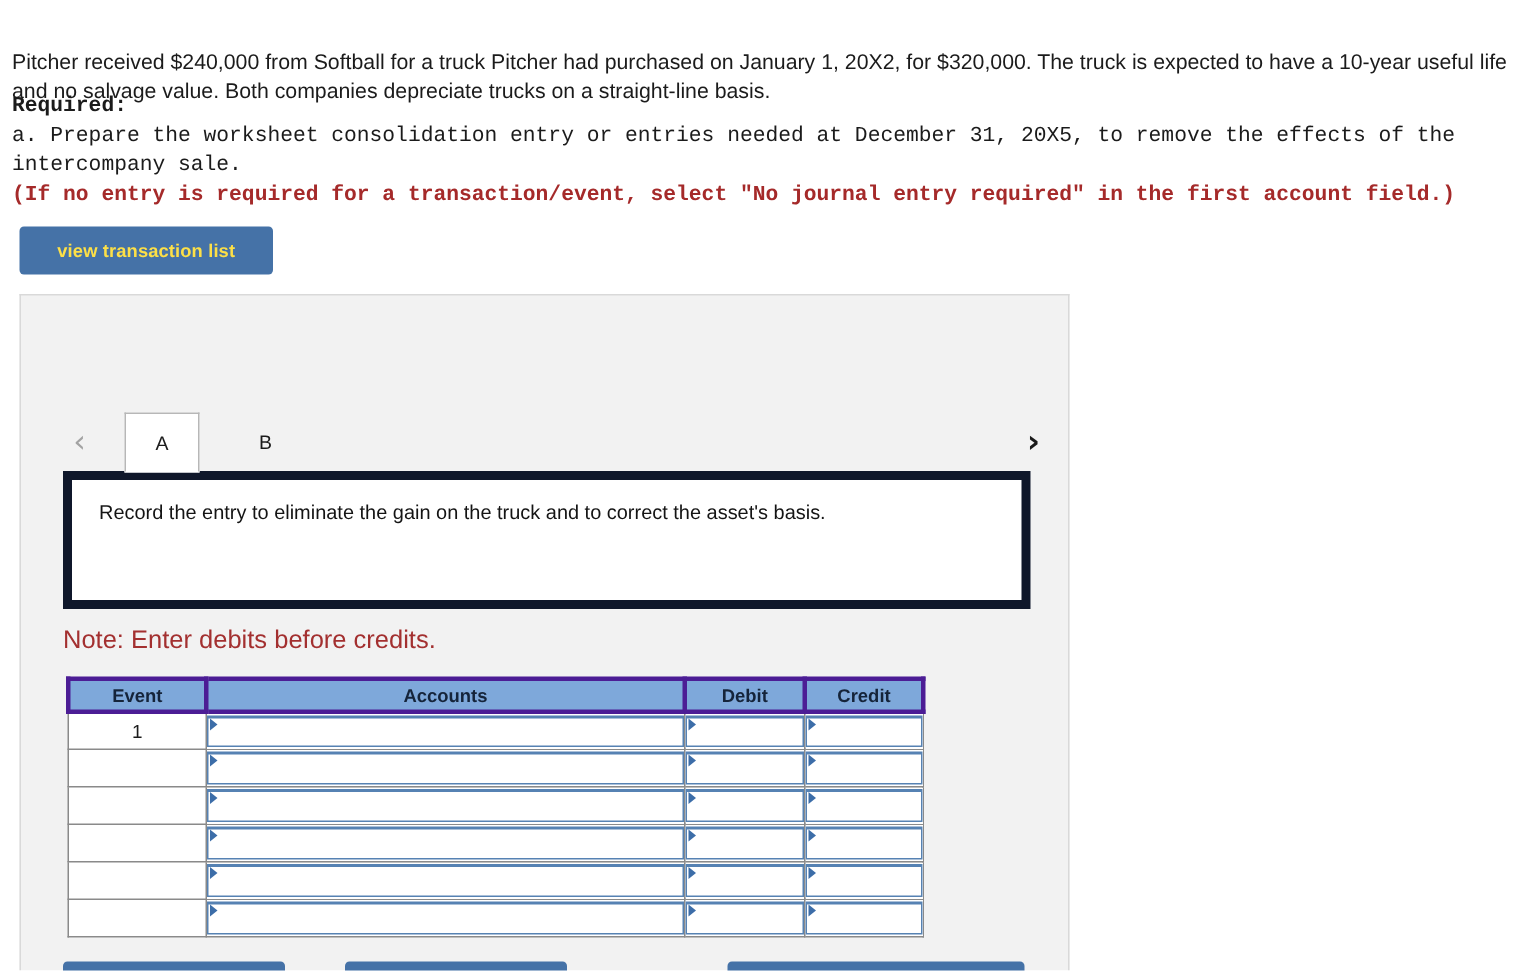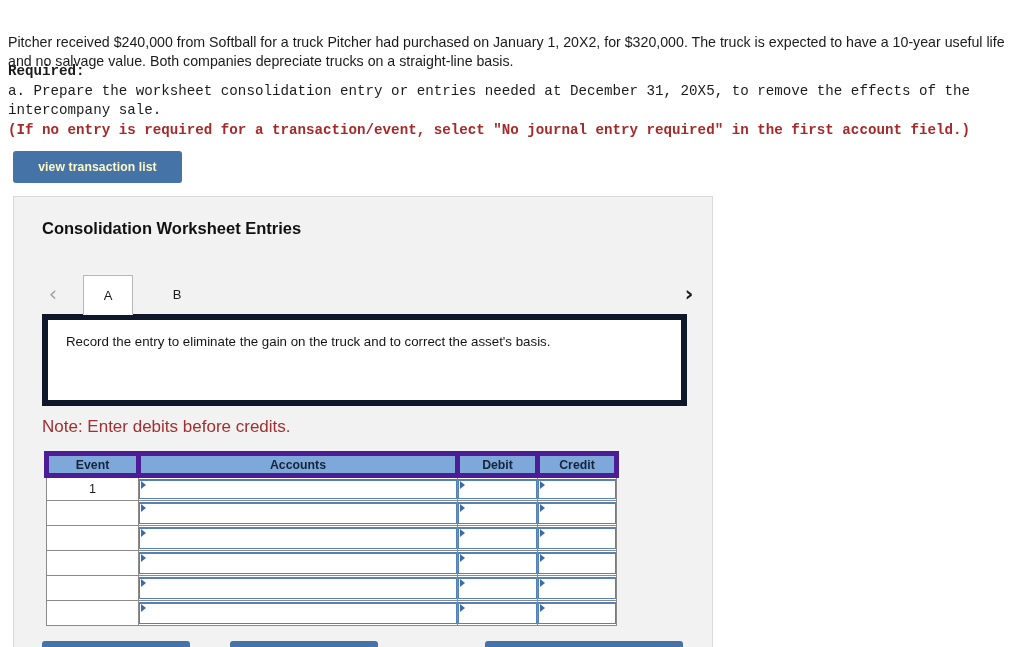--- a/index.html
+++ b/index.html
@@ -48,21 +48,21 @@
   
   .vtl-btn {
     position: absolute;
     left: 13px;
     top: 151px;
     width: 169px;
     height: 32px;
     background: #4572a7;
     border: none;
     border-radius: 3px;
-    color: #fef9c3;
+    color: #fde047;
     font-family: "Liberation Sans", sans-serif;
     font-size: 12.2px;
     font-weight: bold;
     letter-spacing: .1px;
     cursor: pointer;
     padding: 0;
   }
 
   
   .card {
@@ -167,21 +167,21 @@
   .jtable {
     position: absolute;
     left: 30px;
     top: 254px;
     width: 572px;
     border-collapse: collapse;
     table-layout: fixed;
   }
   .jtable th {
     background: #7ea8da;
-    border: 5px solid #4c1d95;
+    border: 3px solid #4c1d95;
     height: 22px;
     font-size: 12.3px;
     font-weight: bold;
     color: #15243a;
     text-align: center;
     padding: 0;
   }
   .jtable td {
     border: 1px solid #8a8a8a;
     height: 25px;
@@ -261,21 +261,20 @@
   <div class="req-block">
     <p class="req-label">Required:</p>
     <p class="req-text">a. Prepare the worksheet consolidation entry or entries needed at December 31, 20X5, to remove the effects of the intercompany sale.</p>
     <p class="req-note">(If no entry is required for a transaction/event, select "No journal entry required" in the first account field.)</p>
   </div>
 
   <button class="vtl-btn">view transaction list</button>
 
   <div class="card">
 
-    <div class="card-title">Consolidation Worksheet Entries</div>
 
     <div class="tabstrip">
       <div class="chev chev-left">‹</div>
       <div class="tab tab-a">A</div>
       <div class="tab tab-b">B</div>
       <div class="chev chev-right">›</div>
     </div>
 
     <div class="instr-box">
       <div class="instr-text">Record the entry to eliminate the gain on the truck and to correct the asset's basis.</div>

